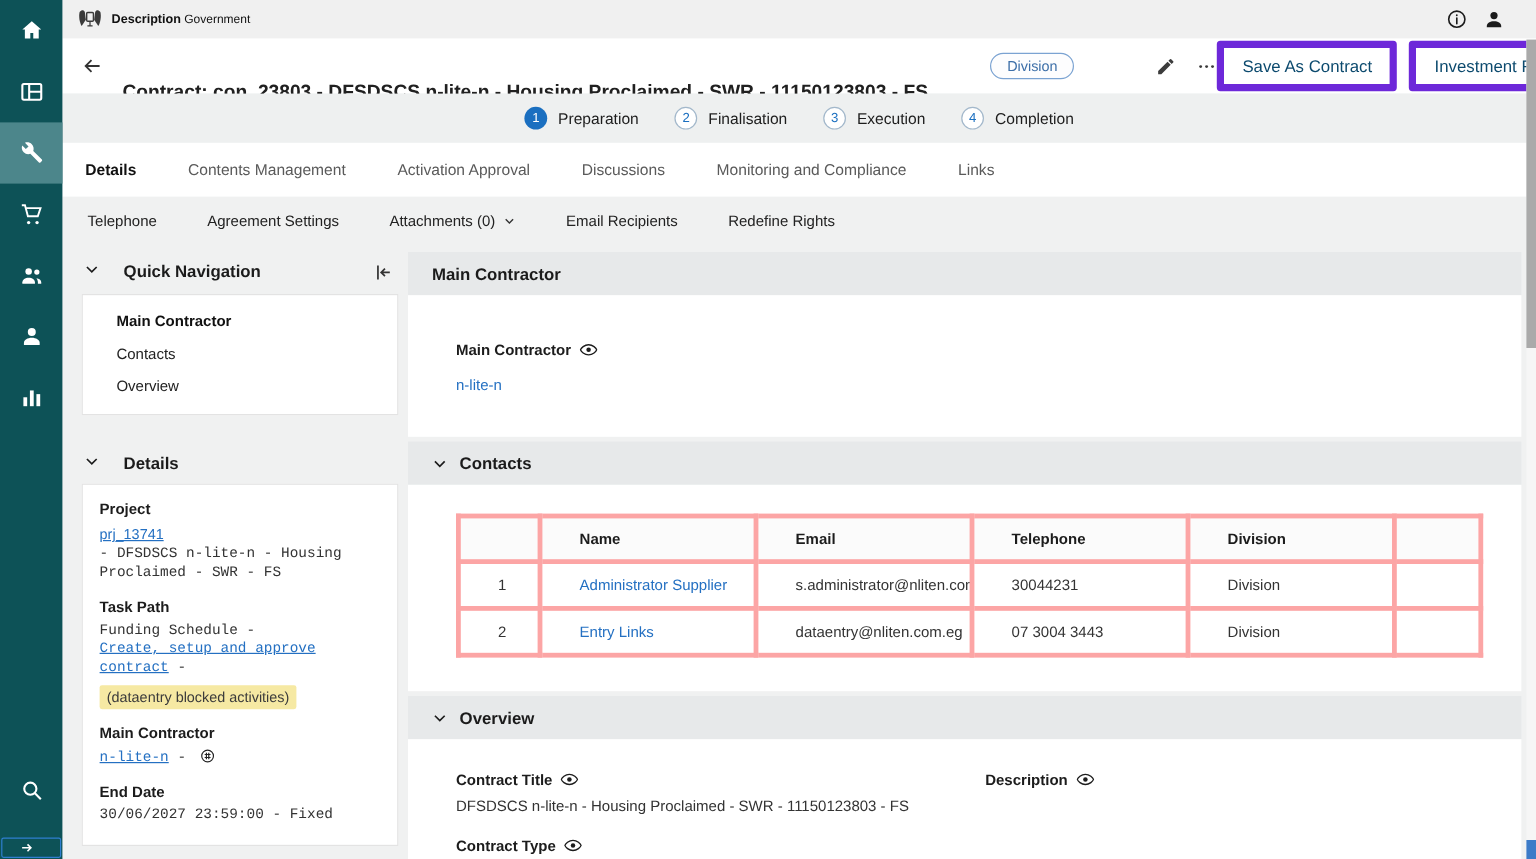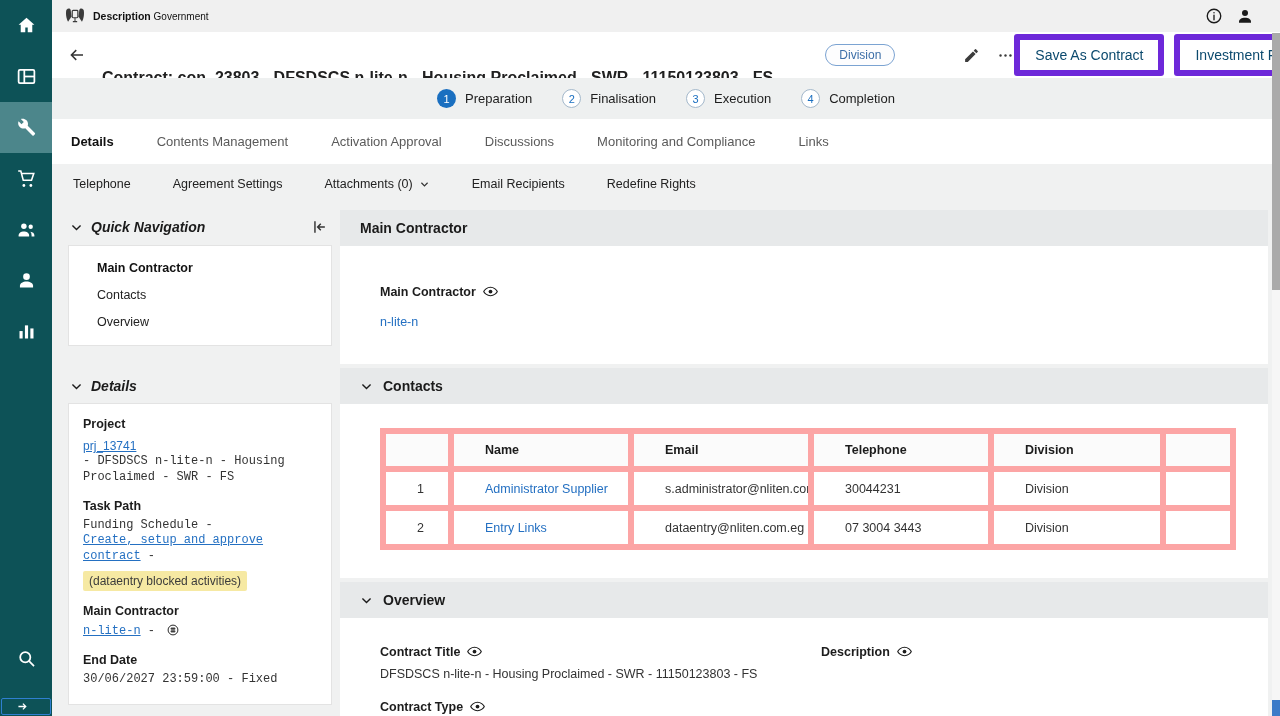--- a/index.html
+++ b/index.html
@@ -65,21 +65,21 @@
   .tab.active { color:#111; font-weight:700; }
 
   .content-bg { flex:1; background:var(--content-bg); display:flex; flex-direction:column; overflow:hidden; }
   .sub-tabs { height:40px; display:flex; align-items:center; padding:0 21px; gap:42px; flex:none; }
   .subtab { font-size:12.5px; color:#222; display:flex; align-items:center; gap:6px; cursor:pointer; white-space:nowrap; }
 
   .content { flex:1; display:flex; padding:6px 12px 0 16px; gap:8px; overflow:hidden; }
 
   
   .left-panel { width:264px; flex:none; }
-  .panel-head { display:flex; align-items:center; gap:8px; padding:8px 4px 9px 2px;font-style:italic; }
+  .panel-head { display:flex; gap:20px; padding:8px 4px 9px 2px; }
   .panel-title { font-size:14px; font-weight:700; color:#1b1b1b; }
   .collapse-btn { margin-left:auto; cursor:pointer; display:flex; }
   .collapse-btn svg { width:18px; height:18px; }
   .card { background:#fff; border:1px solid #e3e3e3; }
   .qnav-card { padding:9px 0; margin-bottom:24px; }
   .qnav-item { padding:6px 14px 7px 28px; font-size:12.5px; color:#222; cursor:pointer; }
   .qnav-item.active { font-weight:700; color:#111; }
   .details-card { padding:13px 14px 16px; }
   .dgroup { margin-bottom:13px; }
   .dgroup:last-child { margin-bottom:0; }
@@ -99,21 +99,21 @@
   .section-title { font-size:14px; font-weight:700; color:#1b1b1b; }
   .white-block { background:#fff; }
   .mc-block { padding:38px 40px 34px; }
   .flabel-row { display:flex; align-items:center; gap:7px; }
   .flabel { font-size:12.5px; font-weight:700; color:#1c1c1c; }
   .flink { color:var(--link-blue); font-size:12.5px; cursor:pointer; text-decoration:none; }
   .mc-value { margin-top:13px; }
 
   .contacts-block { padding:24px 32px 28px 40px; }
   table.contacts { width:100%; border-collapse:collapse; table-layout:fixed; }
-  .contacts th, .contacts td { border:6px solid #fca5a5; font-size:12.5px; padding:0 31px;
+  .contacts th, .contacts td { border:4px solid #fca5a5; font-size:12.5px; padding:0 31px;
     text-align:left; overflow:hidden; white-space:nowrap; }
   .contacts th { height:38px; background:#fbfbfb; font-weight:700; color:#1c1c1c; }
   .contacts td { height:39px; color:#333; }
   .col-idx { width:68px; }
   .col-name { width:180px; }
   .col-email { width:180px; }
   .col-tel { width:180px; }
   .col-div { width:172px; }
 
   .overview-block { padding:26px 32px 60px 40px; flex:1; }

